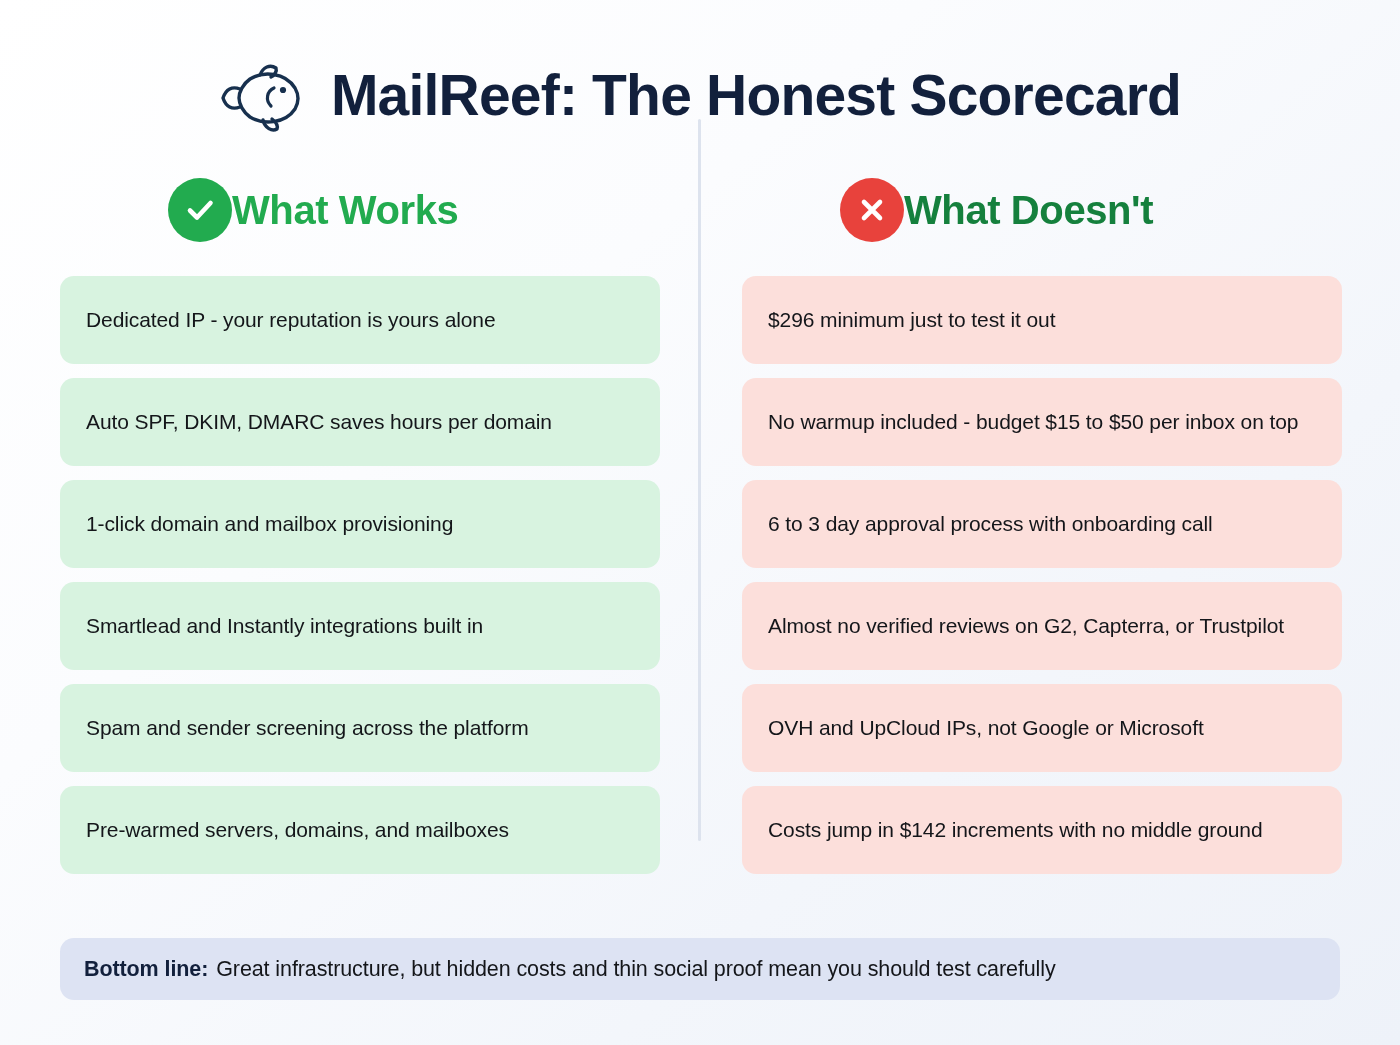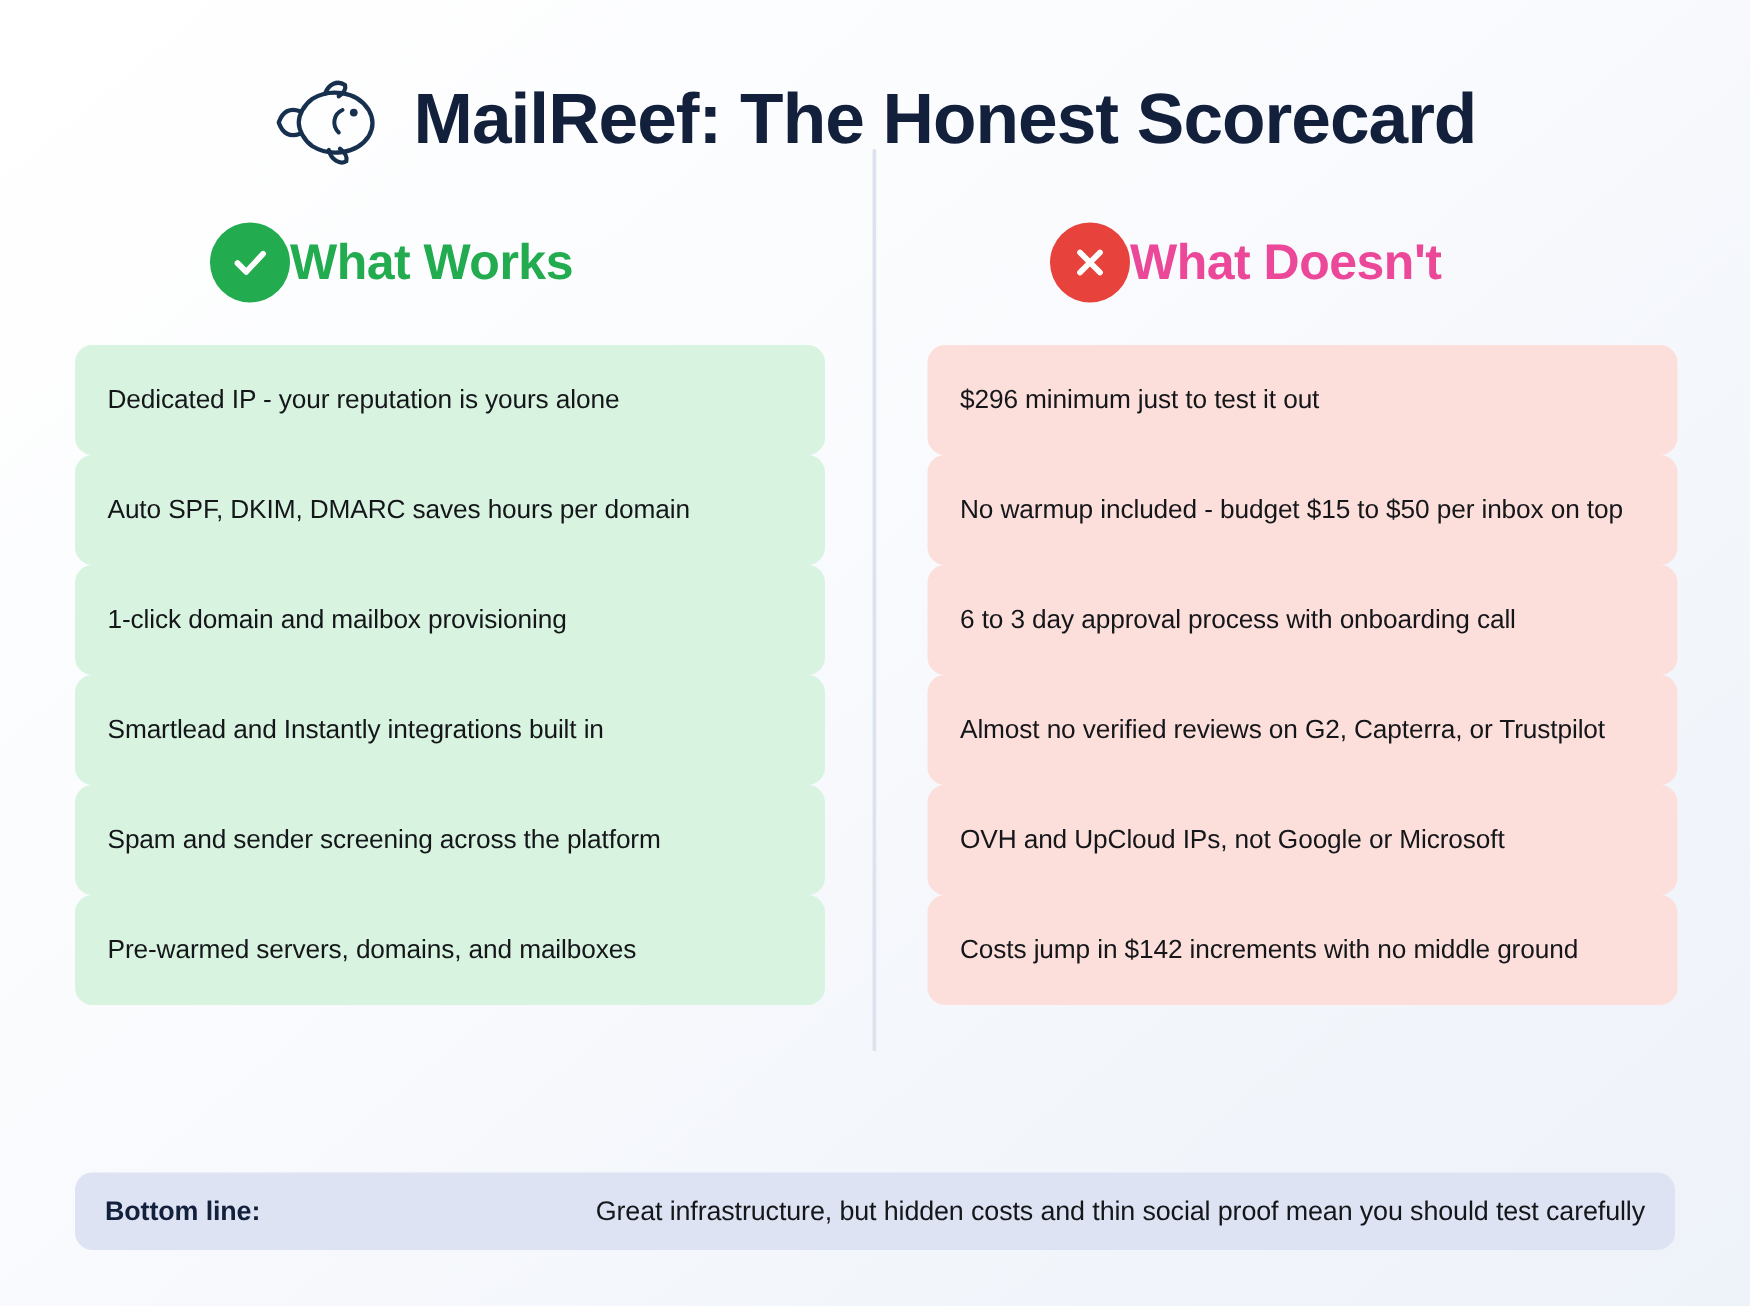--- a/index.html
+++ b/index.html
@@ -92,27 +92,28 @@
   .badge svg { display:block; }
 
   .col-title {
     font-size: 40px;
     font-weight: bold;
     letter-spacing: -0.4px;
     line-height: 1;
     white-space: nowrap;
   }
   .col-title.good { color: #22ab4f; }
-  .col-title.bad  { color: #ec4899; }
+  .col-title.bad  { color: #15803d; }
 
   
   .card-list {
     margin-top: 20px;
     display: flex;
     flex-direction: column;
+    gap: 14px;
   }
   .card {
     min-height: 88px;
     border-radius: 14px;
     display: flex;
     align-items: center;
     padding: 14px 26px;
     font-size: 21px;
     line-height: 1.42;
     color: #14161a;
@@ -125,21 +126,21 @@
   .bottom-bar {
     position: absolute;
     left: 60px;
     right: 60px;
     top: 938px;
     height: 62px;
     background: #dde3f3;
     border-radius: 14px;
     display: flex;
     align-items: center;
-    justify-content: space-between;
+    justify-content: flex-start;
     padding: 0 24px;
     font-size: 21.5px;
     color: #14161a;
     letter-spacing: -0.1px;
     white-space: nowrap;
   }
   .bottom-bar .lead {
     font-weight: bold;
     color: #12203c;
     margin-right: 8px;

